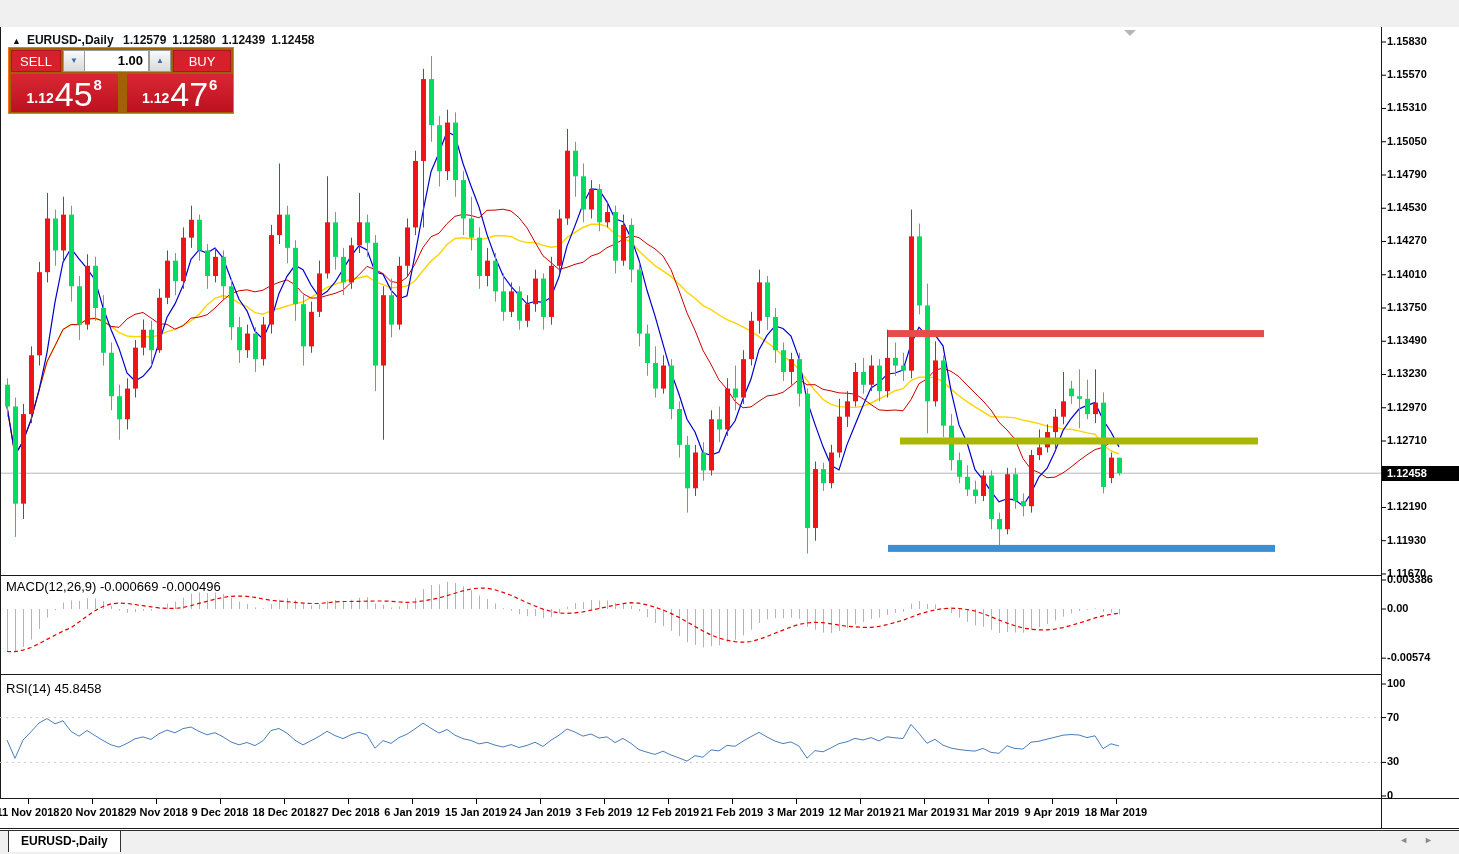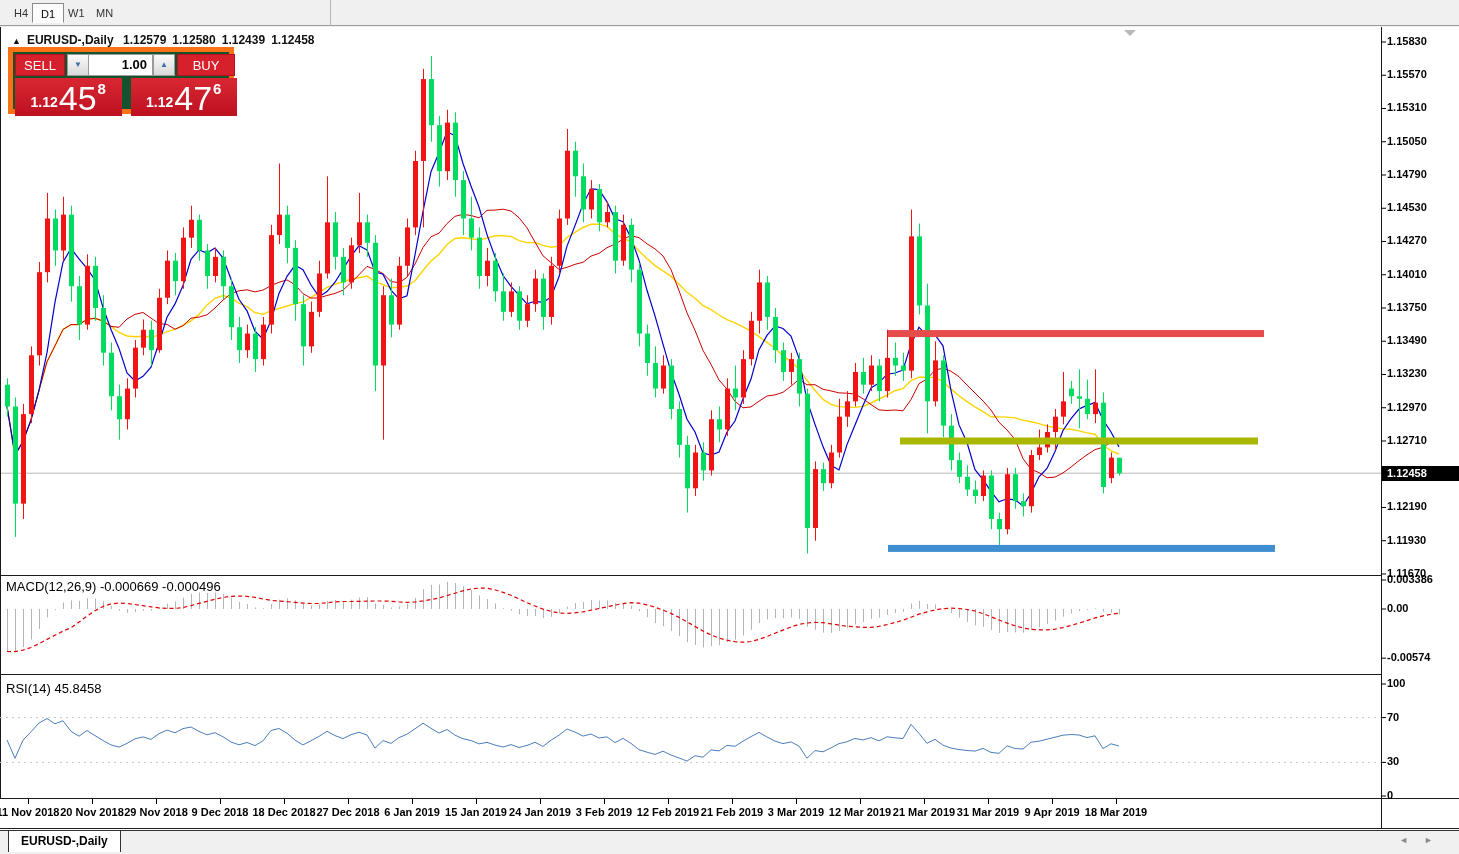--- a/index.html
+++ b/index.html
@@ -15,21 +15,21 @@
   
   .chart{position:absolute;left:0;top:27px;width:1459px;height:803px;background:#ffffff;}
   svg{position:absolute;left:0;top:0;}
 
   
   .symrow{position:absolute;left:12px;top:33px;font-size:12px;font-weight:600;color:#111;white-space:nowrap;}
   .symrow .tri{font-size:9px;margin-right:6px;}
   .symrow span{margin-right:6px;}
 
   
-  .tpanel{position:absolute;left:8px;top:47px;width:226px;height:67px;background:#14532d;border:5px solid #f97316;}
+  .tpanel{position:absolute;left:8px;top:47px;width:226px;height:67px;background:#a16207;border:1px solid #f97316;}
   .tprow1{position:absolute;left:2px;top:2px;height:22px;width:220px;display:flex;}
   .btn{height:22px;line-height:22px;text-align:center;color:#fff;font-size:13px;background:#d6202c;border:1px solid #b2121e;}
   .btn-sell{width:50px;}
   .btn-buy{width:58px;}
   .spin{width:22px;height:22px;background:linear-gradient(#fafafa,#d9d9d9);border:1px solid #9a9a9a;color:#3c6ea5;font-size:8px;text-align:center;line-height:20px;}
   .vol{width:64px;height:22px;border:1px solid #9a9a9a;border-left:none;font-size:13px;font-weight:600;text-align:right;padding:0 5px;line-height:20px;background:#fff;color:#000;}
   .sp{flex:1}
   .tprices{position:absolute;left:2px;top:26px;width:222px;height:38px;display:flex;gap:9px;}
   .pbox{flex:1;background:linear-gradient(#d82733,#bd1120);color:#fff;display:flex;align-items:flex-end;justify-content:center;padding-bottom:3px;}
   .pb-small{font-size:14px;font-weight:700;margin-bottom:3px;}
@@ -53,27 +53,20 @@
   .tab-others{position:absolute;left:118px;top:0;height:22px;line-height:22px;color:#6e6e6e;}
   .tab-item{display:inline-block;padding:0 10px;}
   .tab-sep{color:#9a9a9a;}
   .scrollarrows{position:absolute;right:10px;top:4px;color:#8a8a8a;font-size:9px;letter-spacing:16px;}
 </style>
 </head>
 <body>
 
 <div class="win">
 
-  <div class="tfbar">
-    <div class="tftab" style="left:6px">H4</div>
-    <div class="tftab active" style="left:32px">D1</div>
-    <div class="tftab" style="left:60px">W1</div>
-    <div class="tftab" style="left:88px">MN</div>
-    <div class="tfdivider"></div>
-  </div>
 
   <div class="chart">
     <svg id="plot" width="1459" height="803">
         <rect x="0" y="0" width="1459" height="803" fill="#ffffff"></rect>
         <line x1="0" y1="548.5" x2="1381" y2="548.5" stroke="#1a1a1a"></line>
         <line x1="0" y1="647.5" x2="1381" y2="647.5" stroke="#1a1a1a"></line>
         <line x1="0" y1="771.5" x2="1459" y2="771.5" stroke="#1a1a1a"></line>
         <line x1="0" y1="801.5" x2="1459" y2="801.5" stroke="#1a1a1a"></line>
         <line x1="1381.5" y1="0" x2="1381.5" y2="801" stroke="#1a1a1a"></line>
         <line x1="0.5" y1="0" x2="0.5" y2="771" stroke="#1a1a1a"></line>

